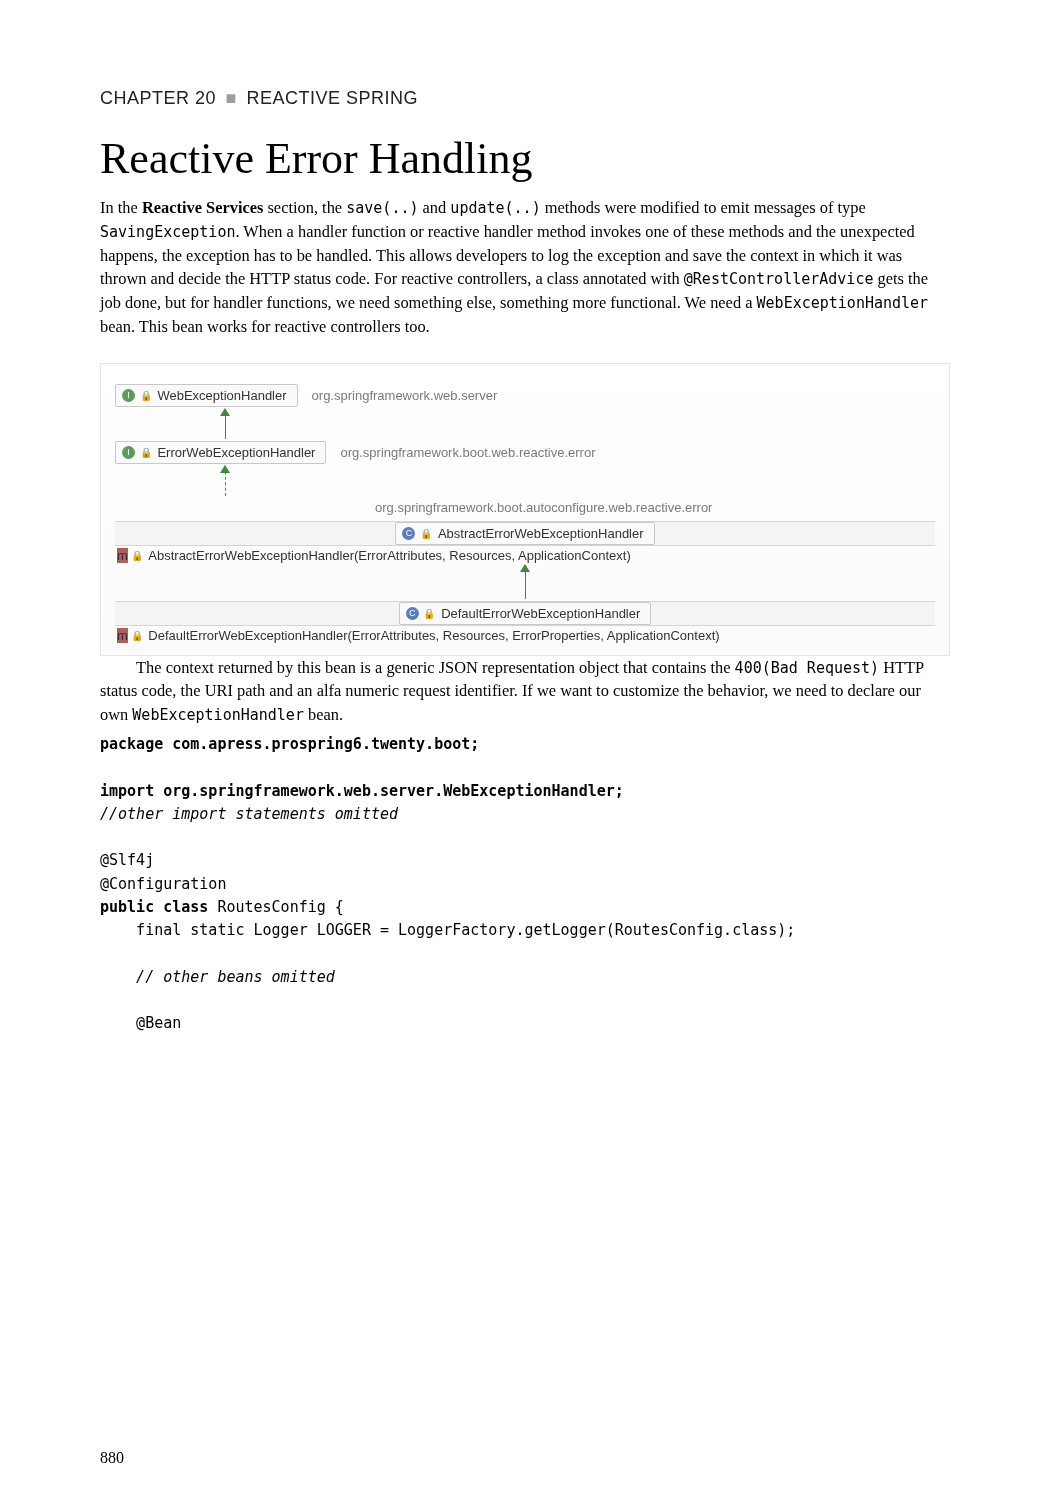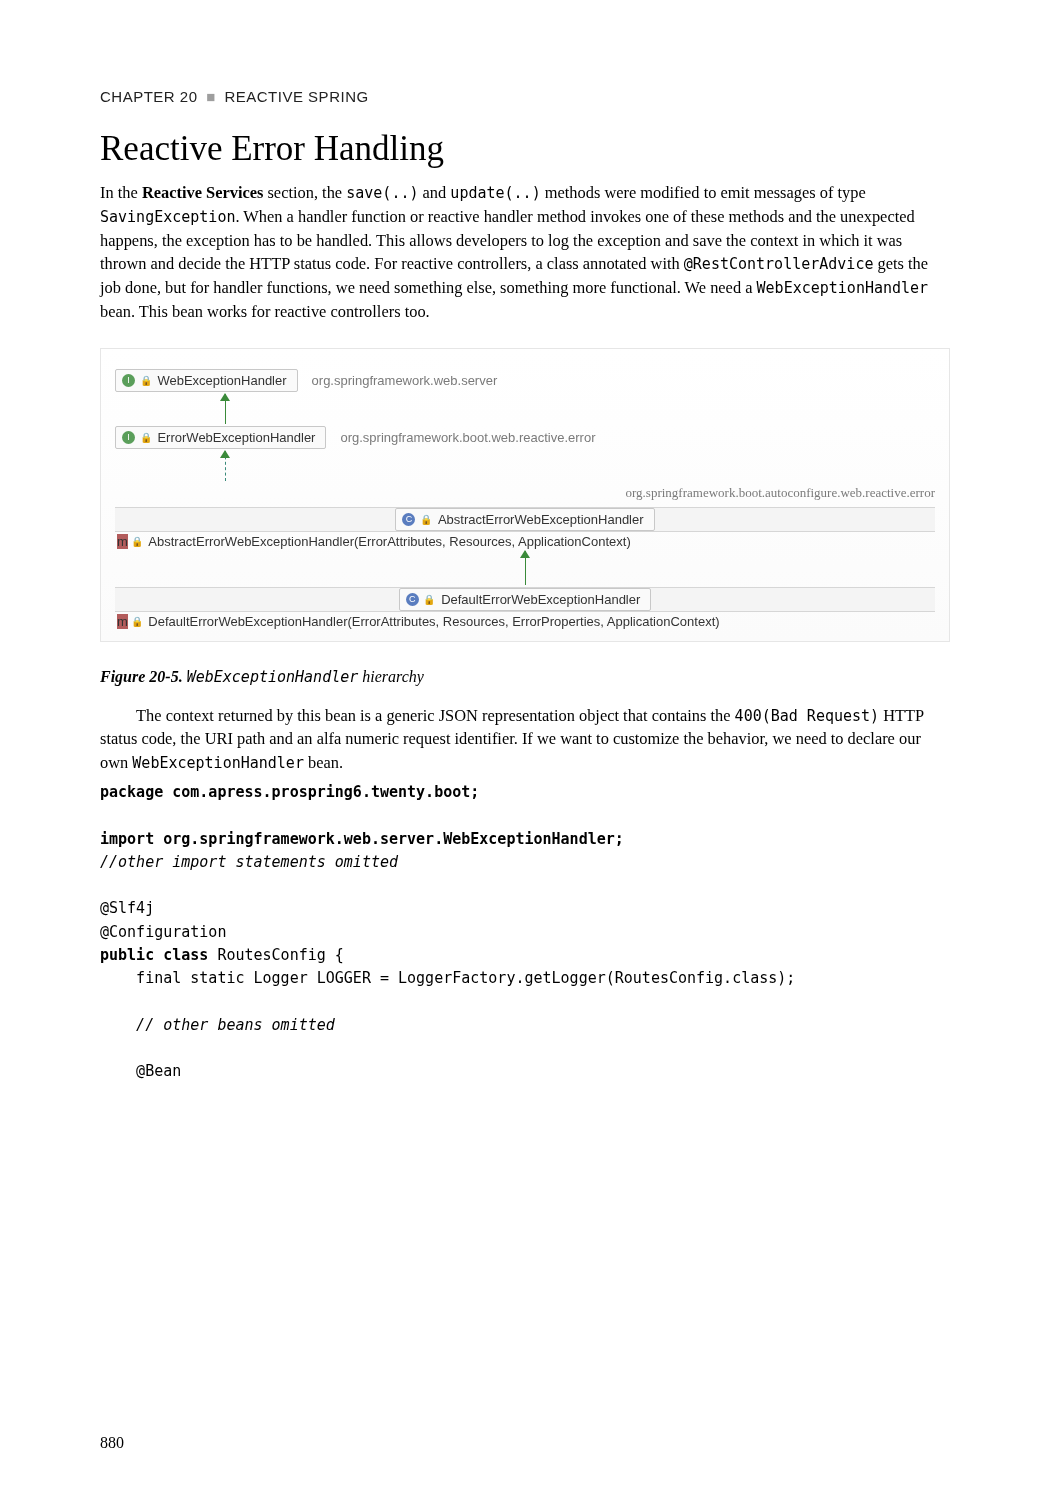--- a/index.html
+++ b/index.html
@@ -13,28 +13,28 @@
   }
   .page {
     box-sizing: border-box;
     width: 1050px;
     min-height: 1500px;
     padding: 88px 100px 60px 100px;
     position: relative;
   }
   .running-header {
     font-family: Arial, Helvetica, sans-serif;
-    font-size: 15px;
+    font-size: 18px;
     letter-spacing: 0.5px;
     color: #222;
     margin-bottom: 24px;
   }
   .running-header .sq { color: #9e9e9e; margin: 0 4px; }
   h1.section {
-    font-size: 35px;
+    font-size: 44px;
     font-weight: 400;
     margin: 12px 0 12px 0;
   }
   p.body {
     font-size: 16.4px;
     line-height: 1.45;
     margin: 0 0 2px 0;
     text-align: left;
   }
   p.body.indent { text-indent: 2.2em; }
@@ -69,21 +69,21 @@
     font-size: 15px;
     line-height: 1.55;
     margin: 6px 0 0 0;
     white-space: pre;
   }
   pre.code b { font-weight: 700; }
   pre.code i { font-style: italic; }
   .pagenum {
     position: absolute;
     left: 100px;
-    bottom: 48px;
+    bottom: 33px;
     font-size: 16px;
   }
   
   .diagram {
     margin: 24px 0 0 0;
     background: linear-gradient(#ffffff 0%, #fbfbfb 100%);
     border: 1px solid #e6e6e6;
     padding: 18px 14px 10px 14px;
     font-family: Arial, Helvetica, sans-serif;
     font-size: 13px;
@@ -156,24 +156,23 @@
   .arrow-center::after {
     content: "";
     position: absolute;
     left: calc(50% - 5px); top: -1px;
     width: 0; height: 0;
     border-left: 5px solid transparent;
     border-right: 5px solid transparent;
     border-bottom: 8px solid #3a8a3a;
   }
   .pkg-right {
-    text-align: right;
+    text-align: left;
     color: #7a7a7a;
     padding: 4px 0 4px 260px;
-    font-family: Liberation Serif, serif;
   }
   .center-chip { justify-content: center; }
   .method-row { padding-left: 2px; }
 </style>
 </head>
 <body>
 
 <div class="page">
 
   <div class="running-header">
@@ -229,27 +228,20 @@
         <span>DefaultErrorWebExceptionHandler</span>
       </span>
     </div>
     <div class="drow method-row">
       <span class="ic i-m">m</span>
       <span class="lock" style="font-size:10px;color:#a98b2b;margin:0 4px">🔒</span>
       <span>DefaultErrorWebExceptionHandler(ErrorAttributes, Resources, ErrorProperties, ApplicationContext)</span>
     </div>
   </div>
 
-  <div class="figure-caption">
-    <span class="lead">Figure 20-5.</span>
-    <span> </span>
-    <span class="desc-mono">WebExceptionHandler</span>
-    <span> </span>
-    <span class="desc-plain">hierarchy</span>
-  </div>
 
   <p class="body indent">
     <span>The context returned by this bean is a generic JSON representation object that contains the </span><span class="mono">400(Bad Request)</span><span> HTTP status code, the URI path and an alfa numeric request identifier. If we want to customize the behavior, we need to declare our own </span><span class="mono">WebExceptionHandler</span><span> bean.</span>
   </p>
 
 
 
   <pre class="code"><b>package com.apress.prospring6.twenty.boot;</b>
 
 <b>import org.springframework.web.server.WebExceptionHandler;</b>

